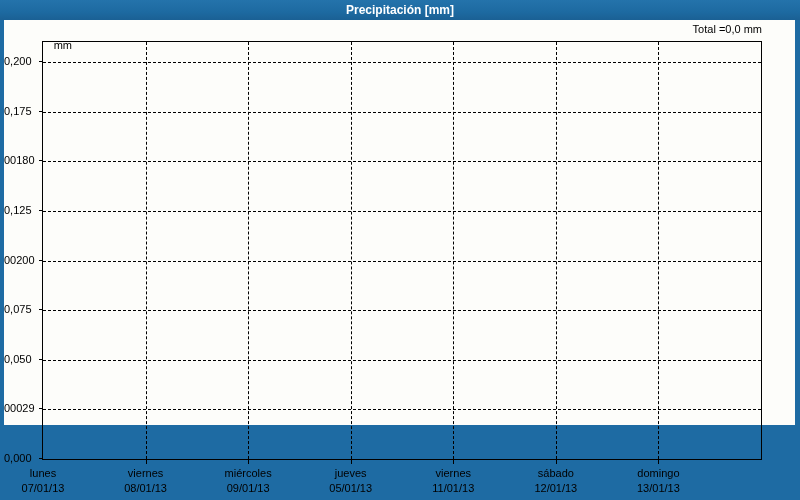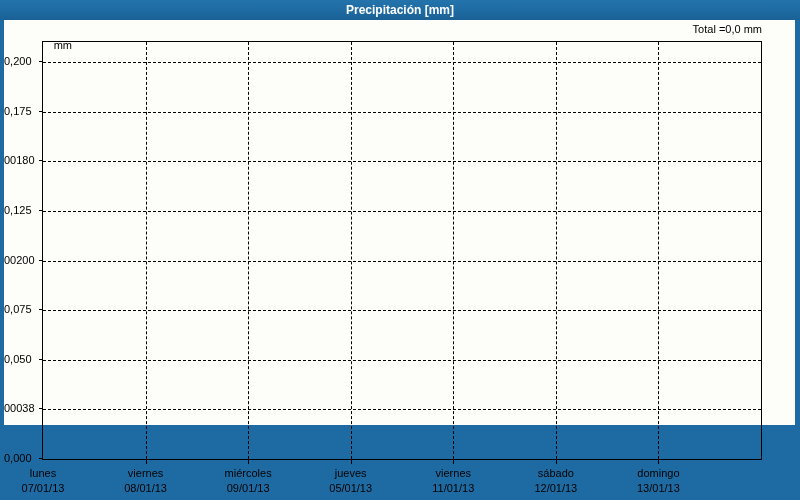--- a/index.html
+++ b/index.html
@@ -90,21 +90,21 @@
         <div class="ytick-label" style="top: 133.25px;">00180</div>
         <div class="ytick-mark" style="left: 35px; top: 140.25px;"></div>
         <div class="ytick-label" style="top: 182.875px;">0,125</div>
         <div class="ytick-mark" style="left: 35px; top: 189.875px;"></div>
         <div class="ytick-label" style="top: 232.5px;">00200</div>
         <div class="ytick-mark" style="left: 35px; top: 239.5px;"></div>
         <div class="ytick-label" style="top: 282.125px;">0,075</div>
         <div class="ytick-mark" style="left: 35px; top: 289.125px;"></div>
         <div class="ytick-label" style="top: 331.75px;">0,050</div>
         <div class="ytick-mark" style="left: 35px; top: 338.75px;"></div>
-        <div class="ytick-label" style="top: 381.375px;">00038</div>
+        <div class="ytick-label" style="top: 381.375px;">00029</div>
         <div class="ytick-mark" style="left: 35px; top: 388.375px;"></div>
         <div class="ytick-label" style="top: 431px;">0,000</div>
         <div class="ytick-mark" style="left: 35px; top: 438px;"></div>
         <div class="xtick-mark" style="left: 141.571px; top: 440px;"></div>
         <div class="xtick-mark" style="left: 244.143px; top: 440px;"></div>
         <div class="xtick-mark" style="left: 346.714px; top: 440px;"></div>
         <div class="xtick-mark" style="left: 449.286px; top: 440px;"></div>
         <div class="xtick-mark" style="left: 551.857px; top: 440px;"></div>
         <div class="xtick-mark" style="left: 654.429px; top: 440px;"></div>
         <div class="xlab" style="left: -13px; top: 447px;">

